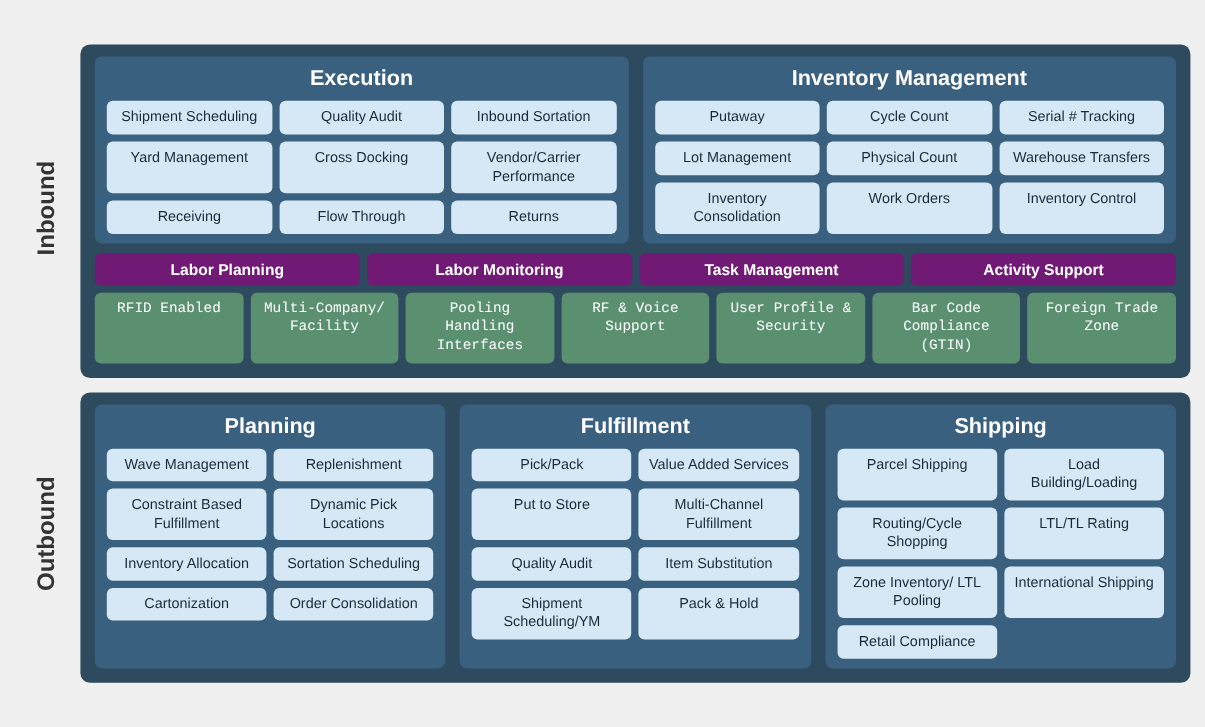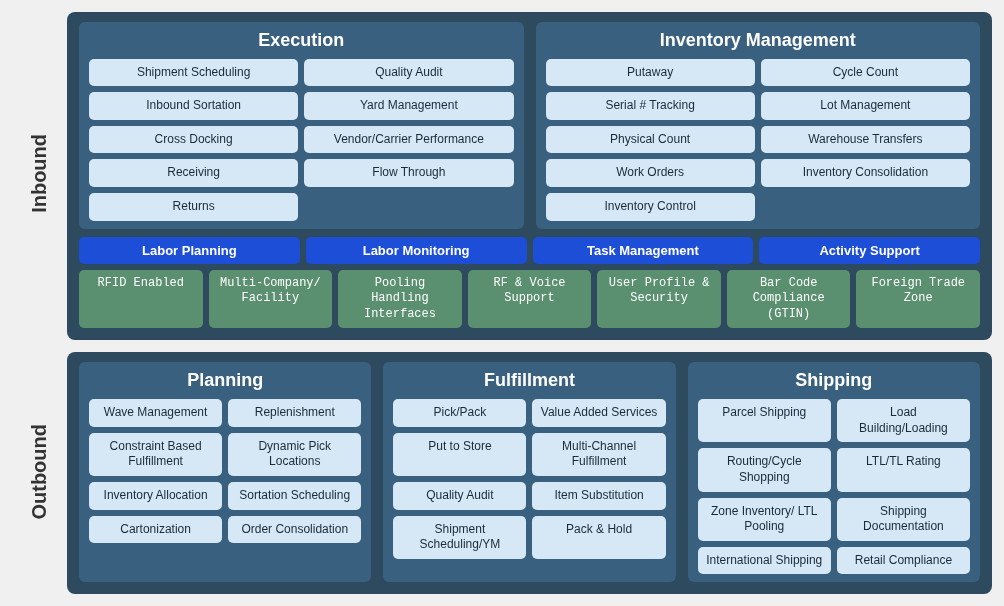--- a/index.html
+++ b/index.html
@@ -33,39 +33,39 @@
     }
     .module-title {
       color: white;
       font-size: 18px;
       font-weight: bold;
       text-align: center;
       margin-bottom: 8px;
     }
     .cards-grid {
       display: grid;
-      grid-template-columns: repeat(2, 1fr);
+      grid-template-columns: repeat(3, 1fr);
       gap: 6px;
     }
     .card {
       background: #d6e8f5;
       border-radius: 5px;
       padding: 6px 8px;
       font-size: 12px;
       color: #1a2a3a;
       text-align: center;
       line-height: 1.3;
     }
     .bottom-bar {
       display: flex;
       gap: 6px;
       margin-top: 8px;
     }
     .bar-section {
-      background: #1d4ed8;
+      background: #701a75;
       border-radius: 5px;
       padding: 6px 10px;
       color: white;
       font-size: 13px;
       font-weight: bold;
       text-align: center;
       flex: 1;
     }
     .green-cards-row {
       display: flex;
@@ -135,22 +135,22 @@
 
         <div class="module-box">
           <div class="module-title">Inventory Management</div>
           <div class="cards-grid">
             <div class="card">Putaway</div>
             <div class="card">Cycle Count</div>
             <div class="card">Serial # Tracking</div>
             <div class="card">Lot Management</div>
             <div class="card">Physical Count</div>
             <div class="card">Warehouse Transfers</div>
+            <div class="card">Inventory Consolidation</div>
             <div class="card">Work Orders</div>
-            <div class="card">Inventory Consolidation</div>
             <div class="card">Inventory Control</div>
           </div>
         </div>
       </div>
 
       <div class="bottom-bar">
         <div class="bar-section">Labor Planning</div>
         <div class="bar-section">Labor Monitoring</div>
         <div class="bar-section">Task Management</div>
         <div class="bar-section">Activity Support</div>
@@ -204,21 +204,20 @@
         </div>
 
         <div class="module-box">
           <div class="module-title">Shipping</div>
           <div class="ship-cards-grid">
             <div class="card">Parcel Shipping</div>
             <div class="card">Load Building/Loading</div>
             <div class="card">Routing/Cycle Shopping</div>
             <div class="card">LTL/TL Rating</div>
             <div class="card">Zone Inventory/ LTL Pooling</div>
-            <div class="card">Shipping Documentation</div>
             <div class="card">International Shipping</div>
             <div class="card">Retail Compliance</div>
           </div>
         </div>
       </div>
     </div>
   </div>
 
 </div>
 

